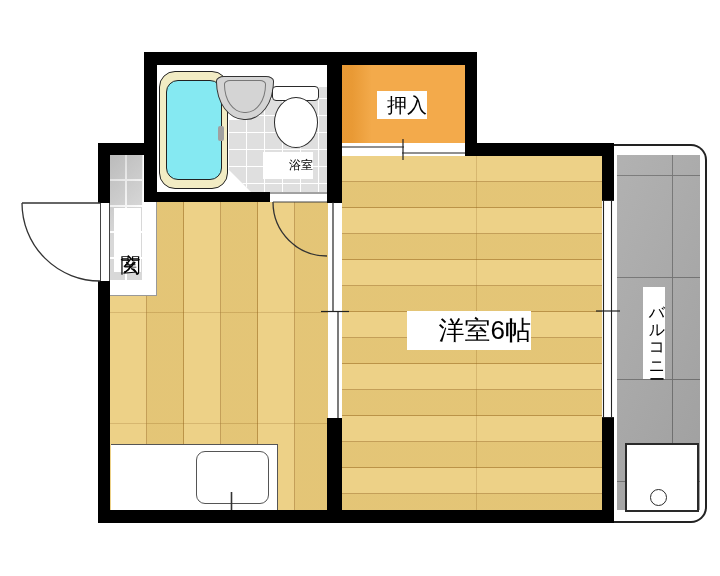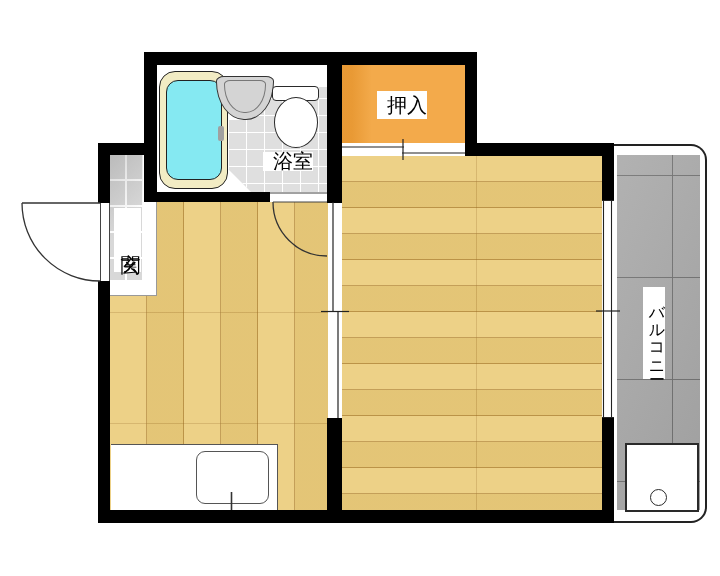--- a/index.html
+++ b/index.html
@@ -127,26 +127,29 @@
 
     <path d="M 231.5 492 L 231.5 510" stroke="#333" stroke-width="1.6"></path>
 
     <path d="M 156.5 202 L 156.5 296 M 110 295.5 L 156.5 295.5" stroke="#999" stroke-width="1"></path>
   </svg>
 
   <div class="label-box" style="left:377px;top:91px;width:50px;height:28px;font-size:20px;">
     <span>押入</span>
   </div>
 
-  <div class="label-box" style="left:263px;top:152px;width:50px;height:19px;font-size:20px;">
+  <div class="label-box" style="left:263px;top:152px;width:50px;height:27px;font-size:12px;">
     <span>浴室</span>
   </div>
 
   <div class="label-box" style="left:114px;top:208px;width:27px;height:64px;font-size:20px;">
     <span class="vtext">玄関</span>
   </div>
 
+  <div class="label-box" style="left:407px;top:311px;width:124px;height:39px;font-size:26px;">
+    <span>洋室6帖</span>
+  </div>
 
   <div class="label-box" style="left:643px;top:287px;width:22px;height:92px;font-size:16px;">
     <span class="vtext" style="letter-spacing:1px;">バルコニー</span>
   </div>
 
 </div>
 
 </body></html>

